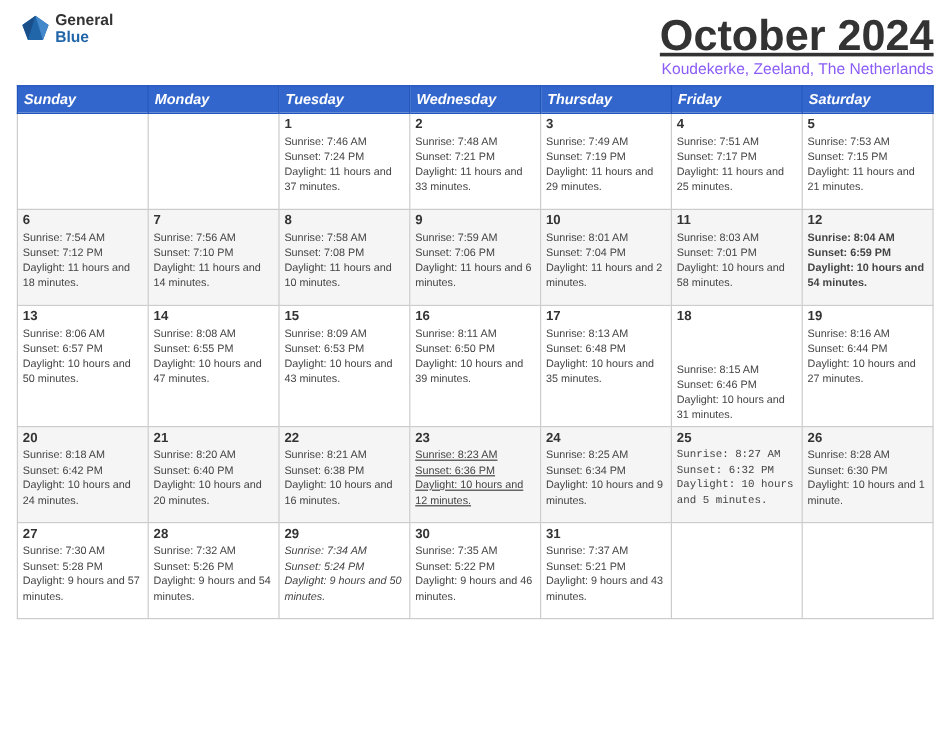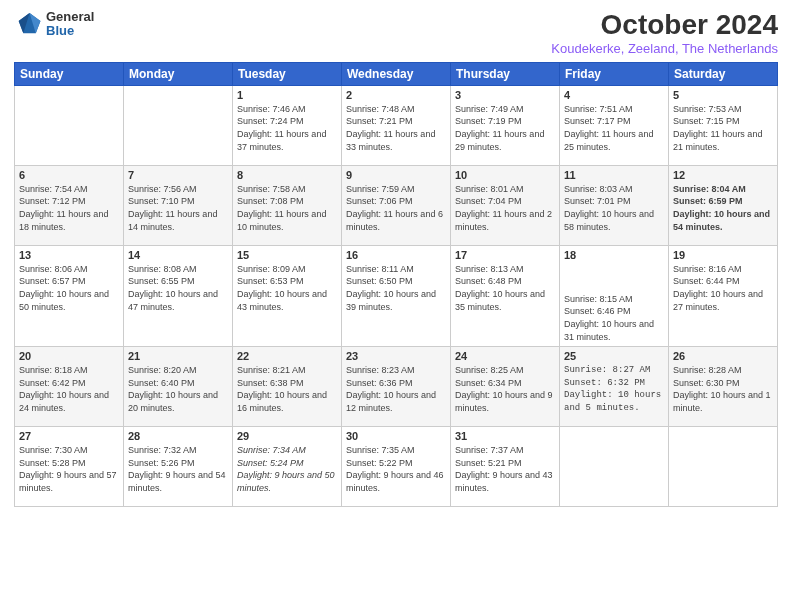--- a/index.html
+++ b/index.html
@@ -37,42 +37,44 @@
     .logo-text .general { color: #333; }
     .logo-text .blue { color: #2266aa; }
     .logo-icon {
       width: 28px;
       height: 28px;
     }
     .title-section {
       text-align: right;
     }
     .month-title {
-      font-size: 28px;
+      font-size: 36px;
       font-weight: bold;
       color: #333;
       line-height: 1.1;
+      text-decoration: underline;
     }
     .location {
       font-size: 13px;
       color: #8b5cf6;
     }
     .calendar-table {
       width: 100%;
       border-collapse: collapse;
       table-layout: fixed;
     }
     .calendar-table th {
       background: #3366cc;
       color: #fff;
       text-align: left;
       padding: 4px 5px;
       font-size: 12px;
       font-weight: bold;
       border: 1px solid #2255bb;
+      font-style: italic;
     }
     .calendar-table td {
       border: 1px solid #ccc;
       vertical-align: top;
       padding: 3px 4px;
       font-size: 9.5px;
       color: #333;
       height: 80px;
       background: #fff;
     }
@@ -265,21 +267,21 @@
 Daylight: 10 hours and 20 minutes.</div>
           </td>
           <td>
             <div class="day-number">22</div>
             <div class="day-info" style="white-space: pre-line;">Sunrise: 8:21 AM
 Sunset: 6:38 PM
 Daylight: 10 hours and 16 minutes.</div>
           </td>
           <td>
             <div class="day-number">23</div>
-            <div class="day-info" style="white-space: pre-line;">Sunrise: 8:23 AM
+            <div class="day-info" style="white-space: pre-line; text-decoration: underline;">Sunrise: 8:23 AM
 Sunset: 6:36 PM
 Daylight: 10 hours and 12 minutes.</div>
           </td>
           <td>
             <div class="day-number">24</div>
             <div class="day-info" style="white-space: pre-line;">Sunrise: 8:25 AM
 Sunset: 6:34 PM
 Daylight: 10 hours and 9 minutes.</div>
           </td>
           <td>

